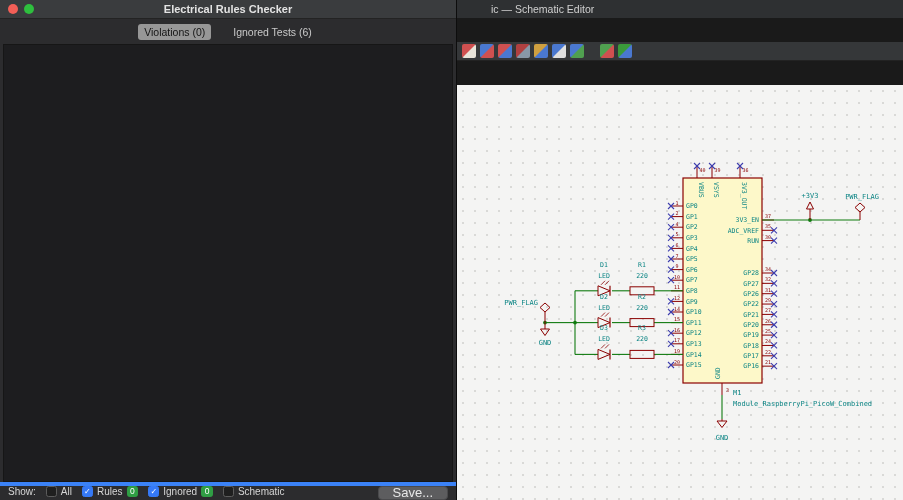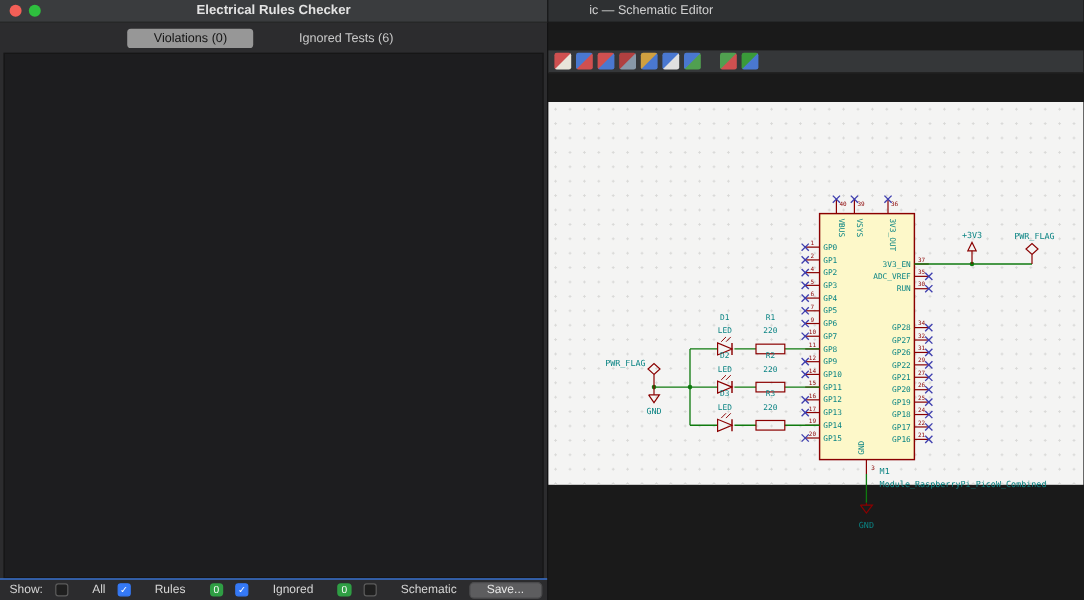--- a/index.html
+++ b/index.html
@@ -8,32 +8,32 @@
 
   
   .erc-dialog{position:absolute;left:0;top:0;width:457px;height:500px;background:#2c2c2e;border-right:1px solid #0d0d0d;display:flex;flex-direction:column;}
   .titlebar{height:19px;background:#3a3c3e;border-bottom:1px solid #232323;position:relative;display:flex;align-items:center;justify-content:center;flex:0 0 auto;}
   .traffic{position:absolute;left:8px;top:0;height:100%;display:flex;align-items:center;gap:6px;}
   .tl{width:10px;height:10px;border-radius:50%;display:inline-block;}
   .tl.red{background:#f35f57;}
   .tl.green{background:#2ebf3e;}
   .dtitle{font-size:11px;font-weight:bold;color:#e3e3e3;}
   .tabs{height:25px;display:flex;align-items:center;justify-content:center;gap:16px;flex:0 0 auto;}
-  .tab{font-size:10.5px;color:#c9c9c9;padding:2px 22px;}
+  .tab{font-size:10.5px;color:#c9c9c9;padding:2px 6px;}
   .tab.selected{background:#979797;color:#141414;border-radius:3px;}
   .violations{flex:1 1 auto;margin:0 3px;background:#1d1d1f;border:1px solid #161616;}
-  .footer{height:18px;background:#2c2c2e;border-top:1px solid #3b82f6;display:flex;align-items:center;padding:0 8px;gap:10px;font-size:10px;color:#d6d6d6;flex:0 0 auto;}
-  .chk{display:flex;align-items:center;gap:20px;}
+  .footer{height:18px;background:#2c2c2e;border-top:4px solid #3b82f6;display:flex;align-items:flex-start;padding:0 8px;gap:10px;font-size:10px;color:#d6d6d6;flex:0 0 auto;}
+  .chk{display:flex;align-items:center;gap:4px;}
   .box{width:11px;height:11px;border-radius:2.5px;background:#1f1f1f;border:1px solid #5c5c5c;display:inline-flex;align-items:center;justify-content:center;font-size:8px;color:#fff;}
   .chk.checked .box{background:#3579f6;border-color:#3579f6;}
   .badge{background:#2f9e44;color:#fff;border-radius:3px;font-size:8.5px;line-height:11px;padding:0 3.5px;height:11px;}
-  .save{margin-left:auto;background:#5d5d5f;border:1px solid #4a4a4c;color:#e8e8e8;font-size:10px;border-radius:4px;padding:0 14px;height:14px;line-height:12px;font-family:inherit;}
+  .save{margin-left:auto;background:#5d5d5f;border:1px solid #4a4a4c;color:#e8e8e8;font-size:13px;border-radius:4px;padding:0 14px;height:14px;line-height:12px;font-family:inherit;}
 
   
-  .editor{position:absolute;left:457px;top:0;width:446px;height:404px;display:flex;flex-direction:column;gap:24px;}
+  .editor{position:absolute;left:457px;top:0;width:446px;height:500px;display:flex;flex-direction:column;gap:24px;}
   .etitle{height:18px;background:#2e3032;color:#d0d0d0;font-size:10.5px;display:flex;align-items:center;padding-left:34px;flex:0 0 auto;}
   .toolbar{height:19px;background:#353739;display:flex;align-items:center;gap:4px;padding:0 5px;border-bottom:1px solid #222;flex:0 0 auto;}
   .ticon{width:14px;height:14px;border-radius:2px;}
   .ticon.gap{margin-left:12px;}
   .canvas{flex:1 1 auto;position:relative;background-color:#f4f4f3;background-image:radial-gradient(circle,#d9d9d7 0.8px,transparent 0.9px);background-size:12px 12px;}
   .canvas svg{position:absolute;left:0;top:0;}
   svg text{font-family:"DejaVu Sans Mono",monospace;}
 </style>
 </head>
 <body>

